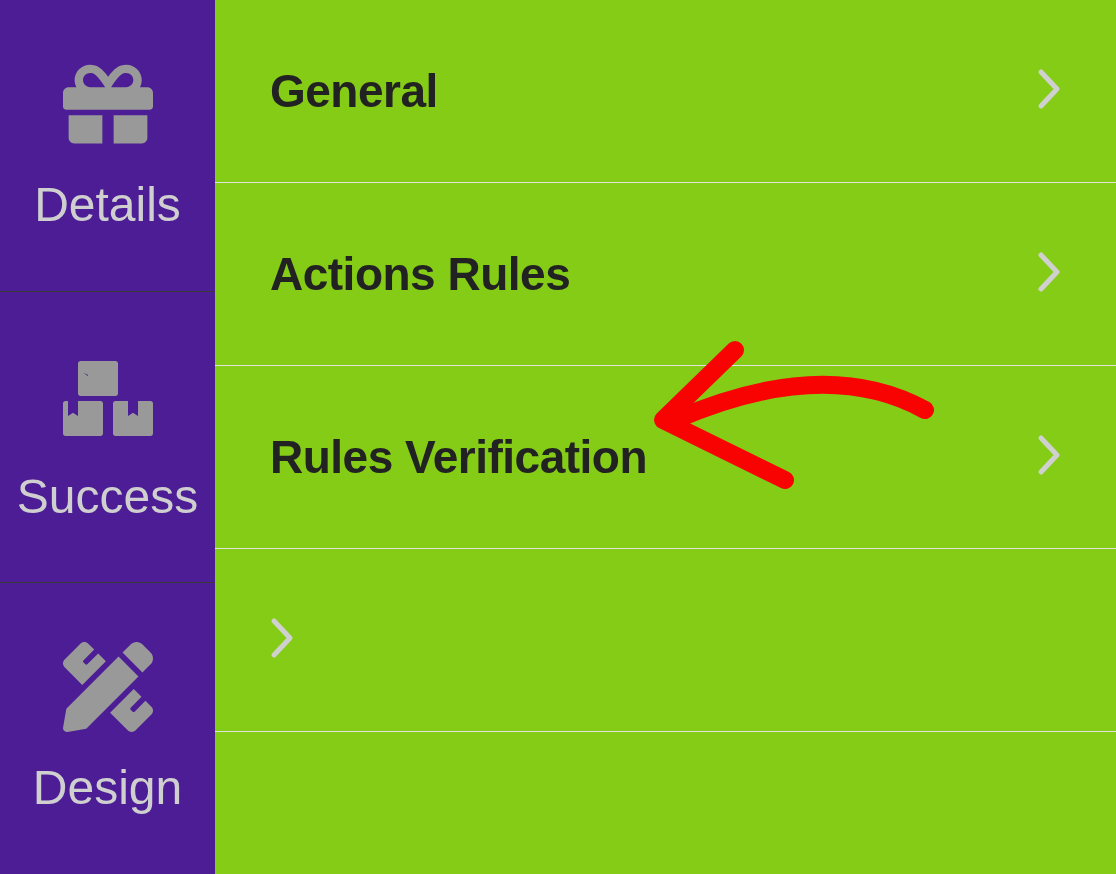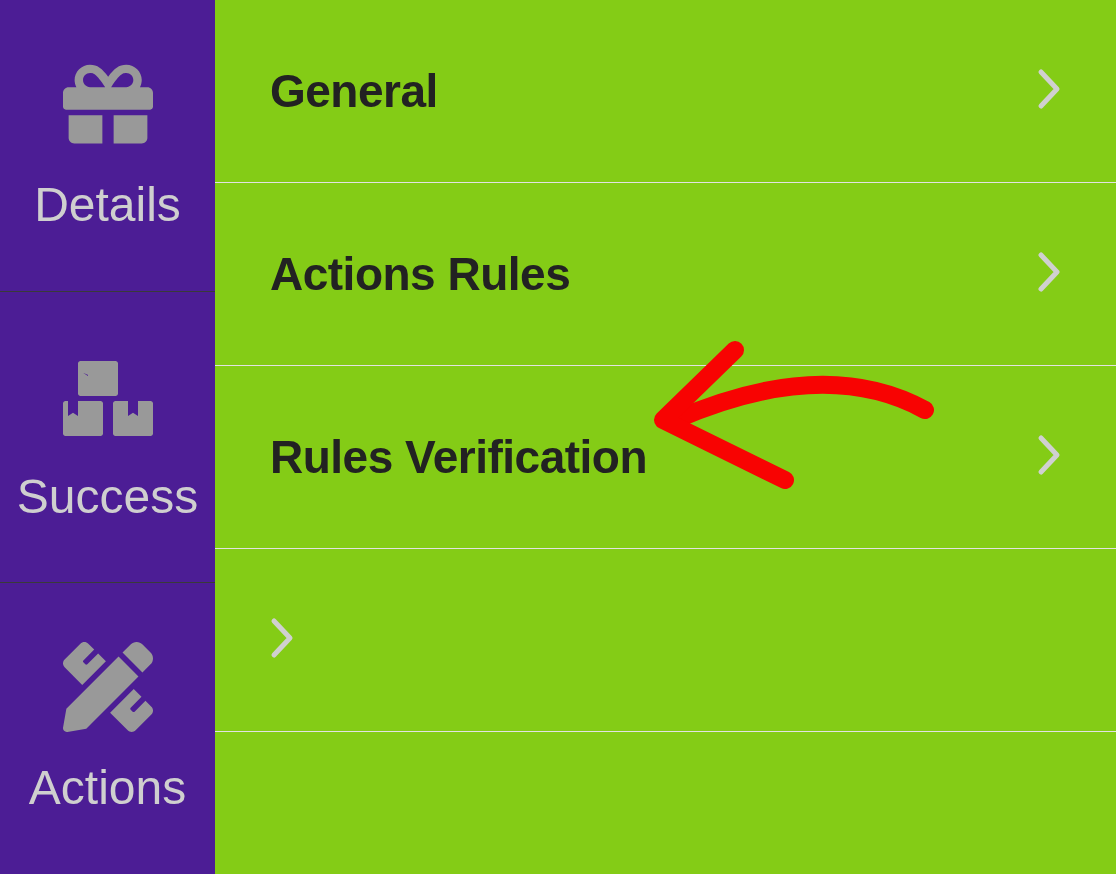--- a/index.html
+++ b/index.html
@@ -103,21 +103,21 @@
     </span>
     <span class="sidebar-label">Success</span>
   </div>
 
   <div class="sidebar-item">
     <span class="sidebar-icon">
       <svg viewBox="0 0 512 512" fill="currentColor">
         <path d="M109.46 244.04l134.58-134.56-44.12-44.12-61.68 61.68a7.919 7.919 0 0 1-11.21 0l-11.21-11.21c-3.1-3.1-3.1-8.12 0-11.21l61.68-61.68-33.64-33.65C131.47-3.1 111.39-3.1 99 9.29L9.29 99c-12.38 12.39-12.39 32.47 0 44.86l100.17 100.18zm388.47-116.8c18.76-18.76 18.75-49.17 0-67.93l-45.25-45.25c-18.76-18.76-49.18-18.76-67.95 0l-46.02 46.01 113.2 113.2 46.02-46.03zM316.08 82.71l-297 296.96L.32 487.11c-2.53 14.49 10.09 27.11 24.59 24.56l107.45-18.84L429.28 195.9 316.08 82.71zm186.63 285.43l-33.64-33.64-61.68 61.68c-3.1 3.1-8.12 3.1-11.21 0l-11.21-11.21c-3.09-3.1-3.09-8.12 0-11.21l61.68-61.68-44.14-44.14L267.93 402.5l100.21 100.2c12.39 12.39 32.47 12.39 44.86 0l89.71-89.7c12.39-12.39 12.39-32.47 0-44.86z"></path>
       </svg>
     </span>
-    <span class="sidebar-label">Actions</span>
+    <span class="sidebar-label">Design</span>
   </div>
 
 </div>
 
 <div class="main">
 
   <div class="menu-item">
     <span class="menu-label">General</span>
     <span class="menu-chevron">
       <svg viewBox="0 0 24 42" fill="none" stroke="currentColor" stroke-width="5" stroke-linecap="round" stroke-linejoin="round">

